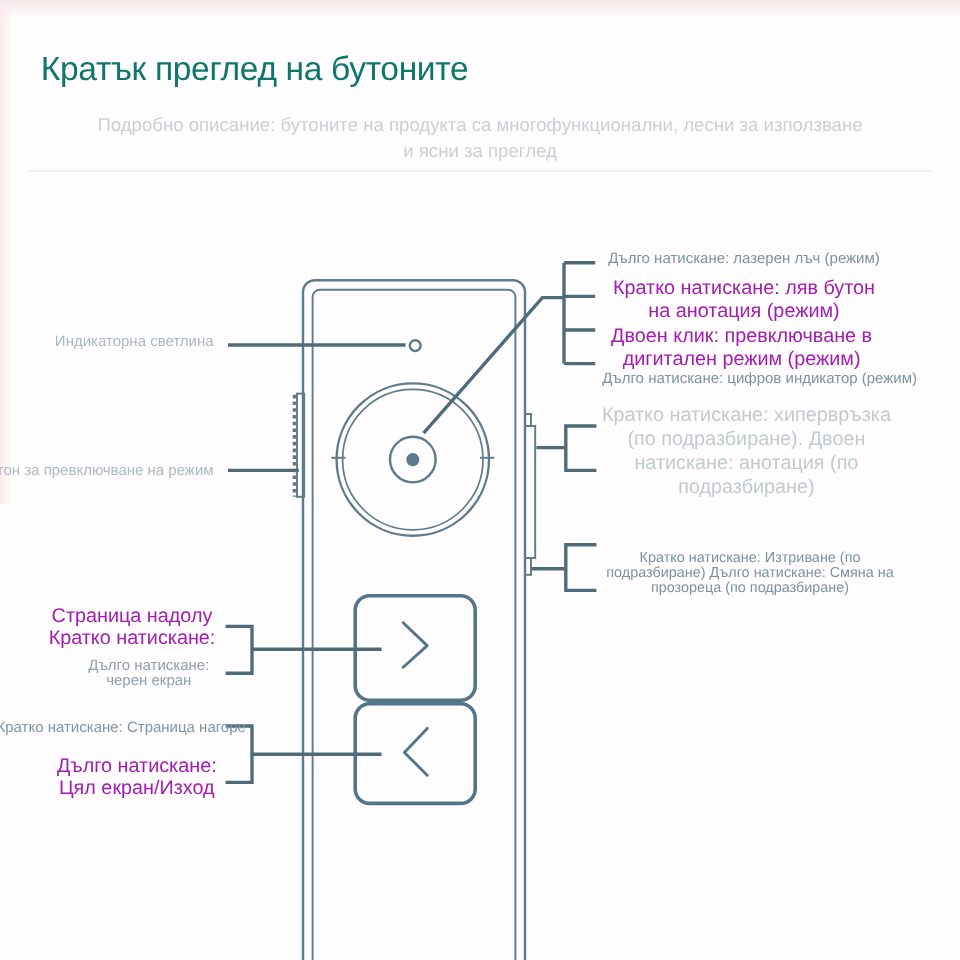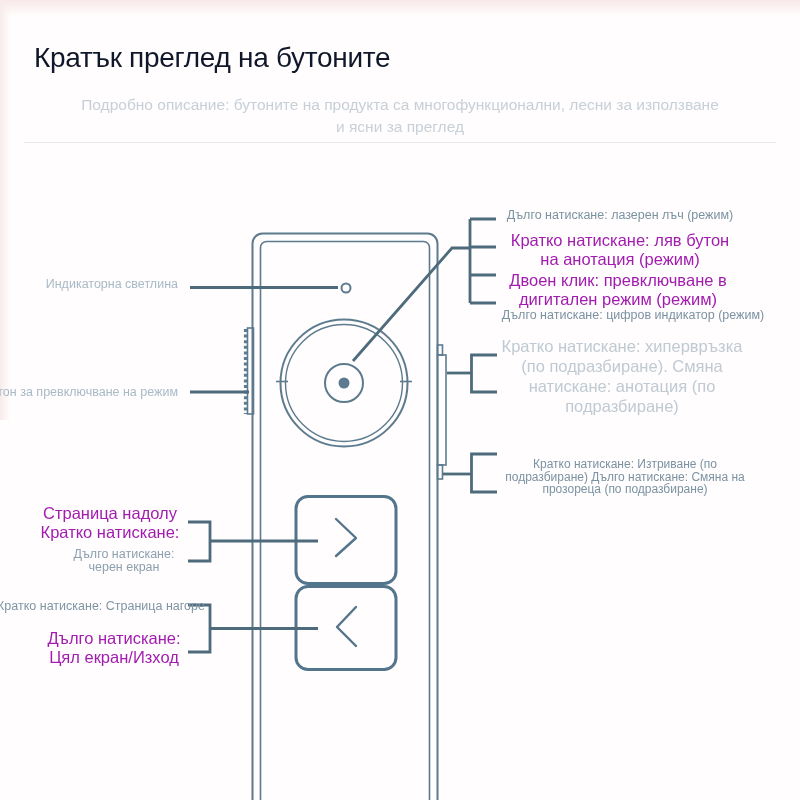--- a/index.html
+++ b/index.html
@@ -14,21 +14,21 @@
     pointer-events:none;
   }
   .edge-left {
     position:absolute; left:0; top:0; width:10px; height:420px;
     background:linear-gradient(90deg, #f8ebeb 0%, rgba(255,253,253,0) 100%);
     pointer-events:none;
   }
   .title {
     position:absolute; left:34px; top:42px; margin:0;
     font-size:28px; font-weight:400; letter-spacing:-0.3px;
-    color:#0f172a;
+    color:#0f766e;
   }
   .subtitle {
     position:absolute; left:80px; top:94px; width:640px; margin:0;
     text-align:center; font-size:15.5px; line-height:22px;
     color:#c7d0d8;
   }
   .divider {
     position:absolute; left:24px; right:24px; top:142px; height:0;
     border-top:1px solid #e7e7ea;
   }
@@ -142,21 +142,21 @@
     <div>Двоен клик: превключване в</div>
     <div>дигитален режим (режим)</div>
   </div>
 
   <div class="lbl small ctr c-dark" style="left:633px; top:309px;">
     <div>Дълго натискане: цифров индикатор (режим)</div>
   </div>
 
   <div class="lbl big4 ctr" style="left:622px; top:336px;">
     <div>Кратко натискане: хипервръзка</div>
-    <div>(по подразбиране). Смяна</div>
+    <div>(по подразбиране). Двоен</div>
     <div>натискане: анотация (по</div>
     <div>подразбиране)</div>
   </div>
 
   <div class="lbl tiny ctr c-dark" style="left:625px; top:458px;">
     <div>Кратко натискане: Изтриване (по</div>
     <div>подразбиране) Дълго натискане: Смяна на</div>
     <div>прозореца (по подразбиране)</div>
   </div>
 

